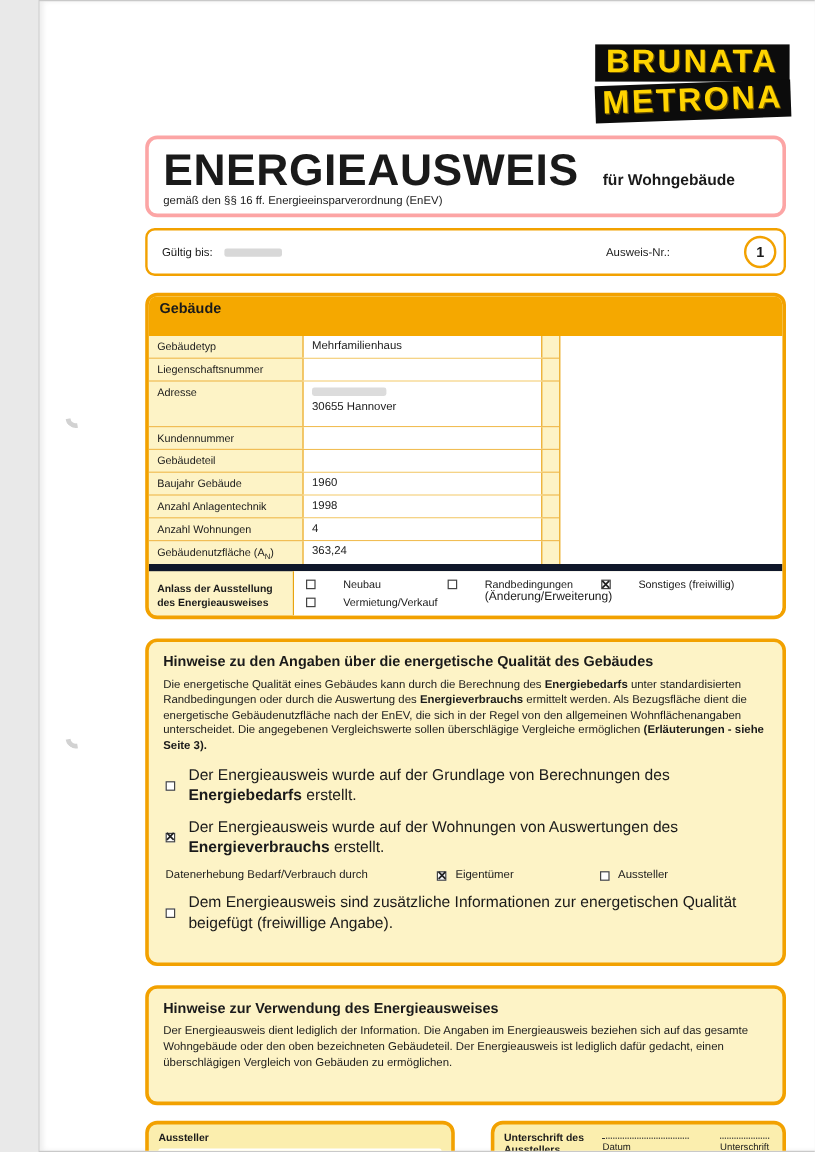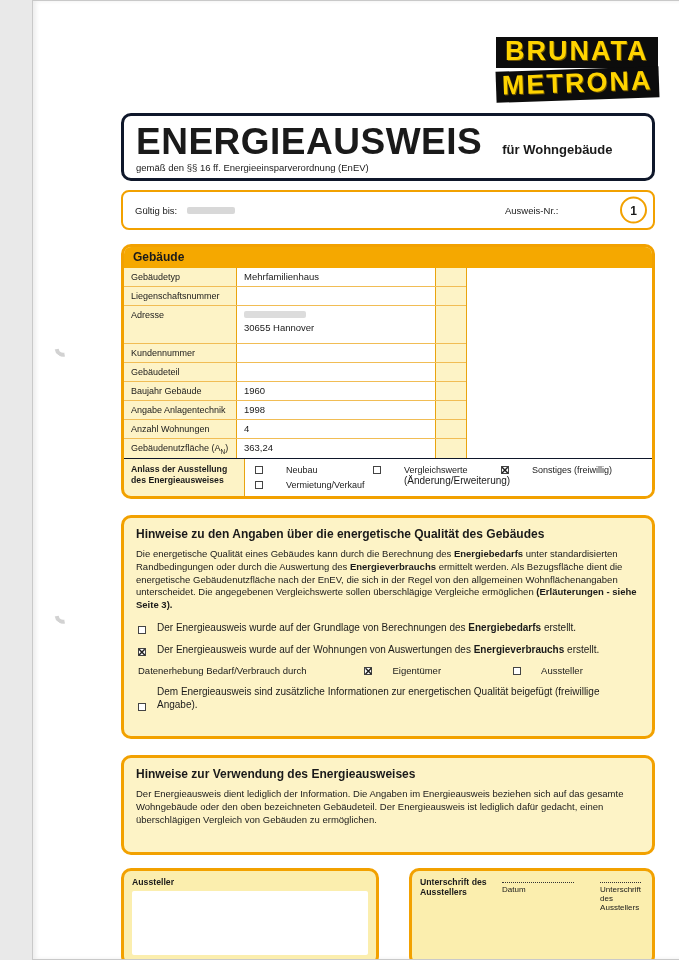--- a/index.html
+++ b/index.html
@@ -8,65 +8,65 @@
   .page { position:relative; width:679px; height:960px; background:#ffffff; border:1px solid #c9c9c9; overflow:hidden; box-shadow: inset 3px 0 4px rgba(0,0,0,0.07); margin-left: 32px; }
 
   
   .logo { position:absolute; top:36px; right:52px; text-align:center; }
   .logo-line { display:block; background:#0c0c0c; color:#ffd400; font-weight:bold; font-size:27px; line-height:1.02; letter-spacing:2px; padding:1px 6px 2px; text-shadow:1px 1px 0 #6b5200; }
   .logo-line.l2 { margin-top:1px; transform:rotate(-2deg); }
 
   .content { position:absolute; left:88px; top:112px; width:534px; }
 
   
-  .title-box { background:#fff; border:3px solid #0f172a; border-radius:10px; padding:7px 12px 5px; }
+  .title-box { background:#fff; border:3px solid #fca5a5; border-radius:10px; padding:7px 12px 5px; }
   .title-row { display:flex; align-items:baseline; gap:20px; }
   .main-title { font-size:37px; font-weight:bold; letter-spacing:0.5px; line-height:1; }
   .sub-title { font-size:13px; font-weight:bold; }
   .regulation { font-size:9.5px; margin-top:2px; }
 
   
   .meta-row { position:relative; margin-top:9px; border:2px solid #f2a100; border-radius:8px; height:30px; display:flex; align-items:center; padding:18px 12px; font-size:9.5px; }
   .redacted-sm { width:48px; height:7px; background:#d8d8d8; margin-left:10px; border-radius:2px; filter:blur(0.6px); }
   .meta-ausweis { position:absolute; left:382px; }
   .page-circle { position:absolute; right:6px; top:50%; transform:translateY(-50%); width:27px; height:27px; border:2.5px solid #f2a100; border-radius:50%; background:#fff; display:flex; align-items:center; justify-content:center; font-weight:bold; font-size:12px; }
 
   
   .gebaeude-box { margin-top:14px; border:3px solid #f2a100; border-radius:10px; overflow:hidden; background:#fdf3c6; }
-  .box-header { background:#f5a800; font-weight:bold; font-size:12px; padding:3px 9px 4px; }
+  .box-header { background:#f5a800; font-weight:bold; font-size:12px; padding:3px 9px 16px; }
   .g-body { display:flex; }
   .g-grid { width:342px; }
   .g-row { display:flex; min-height:19px; border-bottom:1px solid #f1bd55; }
-  .g-label { width:112px; font-size:9px; padding:4px 3px 2px 7px; }
+  .g-label { width:128px; font-size:9px; padding:4px 3px 2px 7px; }
   .g-label sub { font-size:6.5px; }
   .g-value { width:200px; background:#fff; border-left:1px solid #e9a40f; border-right:1px solid #e9a40f; font-size:9.5px; padding:3px 7px 2px; }
   .g-value .redacted-line { width:62px; height:7px; background:#dcdcdc; margin:2px 0 4px; border-radius:2px; filter:blur(0.6px); }
   .g-photo { flex:1; background:#fff; border-left:1px solid #e9a40f; }
 
   
-  .anlass-row { display:flex; border-top:1px solid #0f172a; }
+  .anlass-row { display:flex; border-top:6px solid #0f172a;align-items:flex-end; }
   .anlass-label { width:120px; font-size:8.7px; font-weight:bold; padding:5px 2px 5px 7px; line-height:1.3; }
   .anlass-options { flex:1; background:#fff; border-left:1px solid #e9a40f; display:flex; padding:6px 10px; font-size:9px; }
   .opt-col { display:flex; flex-direction:column; gap:5px; }
   .opt-col.c1 { width:118px; }
   .opt-col.c2 { width:128px; }
   .opt { display:flex; gap:23px; align-items:flex-start; }
   .opt-sub { font-size:10px; }
 
   
   .cb { display:inline-block; width:8px; height:8px; border:1px solid #444; position:relative; flex:none; margin-top:1px; background:#fff; cursor:default; }
   .cb.on::after { content:"✕"; position:absolute; left:-1.5px; top:-3.5px; font-size:10.5px; font-weight:bold; color:#222; }
 
   
   .note-box { margin-top:16px; border:3px solid #f2a100; border-radius:10px; background:#fdf3c6; padding:9px 12px 25px; }
   .note-title { font-size:12px; font-weight:bold; margin-bottom:7px; }
   .note-para { font-size:9.5px; line-height:1.35; }
-  .check-line { display:flex; gap:11px; font-size:10px; margin-top:9px; align-items:flex-end; padding-left:2px; line-height:1.3; }
+  .check-line { display:flex; gap:11px; font-size:13px; margin-top:9px; align-items:center; padding-left:2px; line-height:1.3; }
   .daten-line { display:flex; font-size:9.5px; margin-top:9px; align-items:center; padding-left:2px; }
-  .daten-line .opt { align-items:center; gap:20px; }
+  .daten-line .opt { align-items:center; gap:7px; }
   .daten-line .sp1 { width:58px; } .daten-line .sp2 { width:72px; }
 
   
   .footer-row { display:flex; margin-top:13px; gap:30px; }
   .sig-box { border:3px solid #f2a100; border-radius:10px; background:#fbeeae; padding:6px 8px 8px; }
   .sig-box.left { width:258px; height:98px; display:flex; flex-direction:column; }
   .sig-box.right { flex:1; height:98px; display:flex; }
   .sig-label { font-size:8.7px; font-weight:bold; }
   .sig-white { background:#fff; margin-top:4px; flex:1; border-radius:2px; }
   .sig-lines { display:flex; gap:26px; margin-top:5px; padding:0 3px; }
@@ -135,21 +135,21 @@
           </div>
           <div class="g-row">
             <div class="g-label">Gebäudeteil</div>
             <div class="g-value"></div>
           </div>
           <div class="g-row">
             <div class="g-label">Baujahr Gebäude</div>
             <div class="g-value">1960</div>
           </div>
           <div class="g-row">
-            <div class="g-label">Angabe Anlagentechnik</div>
+            <div class="g-label">Anzahl Anlagentechnik</div>
             <div class="g-value">1998</div>
           </div>
           <div class="g-row">
             <div class="g-label">Anzahl Wohnungen</div>
             <div class="g-value">4</div>
           </div>
           <div class="g-row" style="border-bottom:none;">
             <div class="g-label"><span>Gebäudenutzfläche (A</span><sub>N</sub><span>)</span></div>
             <div class="g-value">363,24</div>
           </div>
@@ -170,21 +170,21 @@
             </div>
             <div class="opt">
               <span class="cb"></span>
               <span>Vermietung/Verkauf</span>
             </div>
           </div>
           <div class="opt-col c2">
             <div class="opt">
               <span class="cb"></span>
               <span>
-                <span>Vergleichswerte</span><br>
+                <span>Randbedingungen</span><br>
                 <span class="opt-sub">(Änderung/Erweiterung)</span>
               </span>
             </div>
           </div>
           <div class="opt-col">
             <div class="opt">
               <span class="cb on"></span>
               <span>Sonstiges (freiwillig)</span>
             </div>
           </div>

